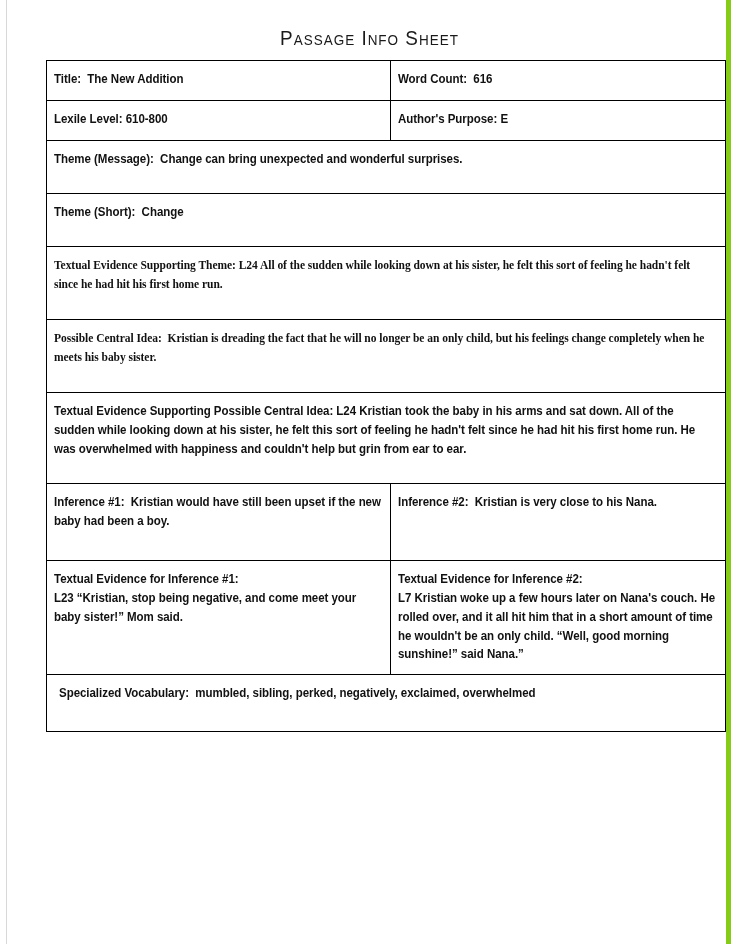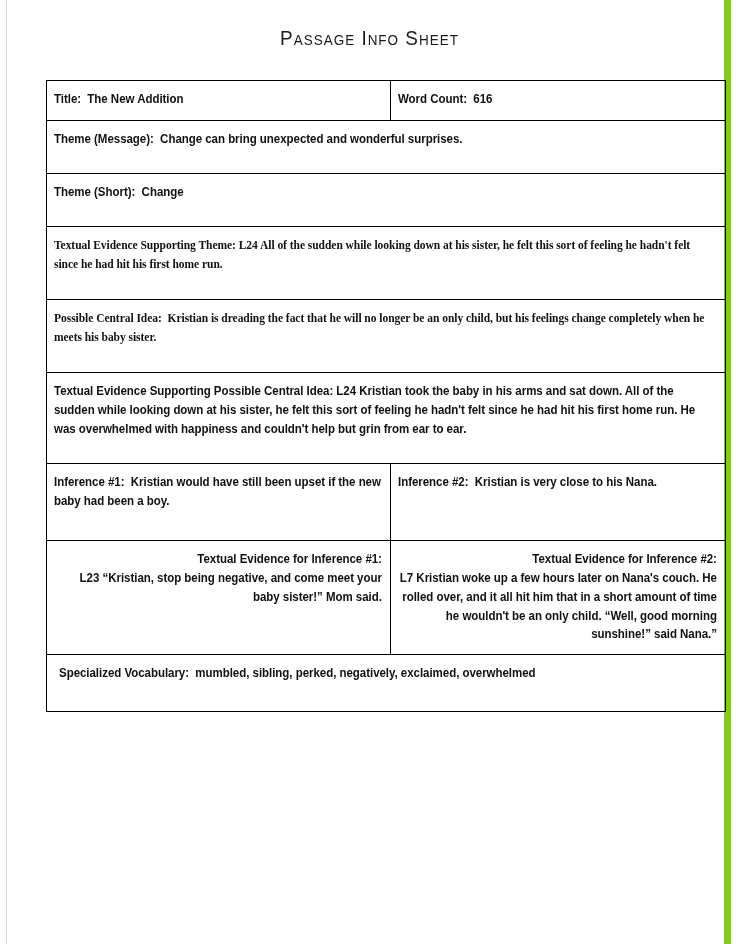--- a/index.html
+++ b/index.html
@@ -17,21 +17,21 @@
 
   
   .page-sheet {
     position: absolute;
     left: 6px;
     top: 0;
     width: 725px;
     height: 944px;
     background: #ffffff;
     border-left: 1px solid #d8d8d8;
-    border-right: 7px solid #84cc16;
+    border-right: 5px solid #84cc16;
     box-sizing: border-box;
   }
 
   .doc-title {
     position: absolute;
     left: 0;
     top: 26px;
     width: 725px;
     text-align: center;
     font-family: "Liberation Sans Narrow", "Liberation Sans", sans-serif;
@@ -41,21 +41,21 @@
     color: #1a1a1a;
     font-variant: small-caps;
     transform: scaleX(0.9);
     transform-origin: center top;
     line-height: 1.1;
   }
 
   .info-table {
     position: absolute;
     left: 39px;
-    top: 80px;
+    top: 60px;
     width: 647px;
     border-collapse: collapse;
     table-layout: fixed;
   }
   .info-table td {
     border: 1.4px solid #000000;
     vertical-align: top;
     padding: 9px 8px 9px 7px;
     font-family: "Liberation Sans Narrow", "Liberation Sans", sans-serif;
     font-size: 12.4px;
@@ -73,21 +73,21 @@
   }
 
   td.col-left  { width: 328px; }
   td.col-right { width: 319px; }
 
   .row-short td   { height: 21px; }
   .row-med td     { height: 34px; }
   .row-tall td    { height: 54px; font-family: Liberation Serif, serif; }
   .row-xtall td   { height: 72px; }
   .row-inf td     { height: 58px; }
-  .row-ev td      { height: 95px; text-align: right; }
+  .row-ev td      { height: 95px; }
   .row-vocab td   { height: 38px; padding-left: 12px; }
   .row-plot td    { height: 40px; }
 
   .hl {
     background: #ffff00;
   }
 
   .plot-line {
     display: flex;
     justify-content: flex-start;
@@ -113,20 +113,28 @@
 
       <tr class="row-short">
         <td class="col-left">
           <span class="cell-text"><span>Title:</span>&nbsp; <span>The New Addition</span></span>
         </td>
         <td class="col-right">
           <span class="cell-text"><span>Word Count:</span>&nbsp; <span>616</span></span>
         </td>
       </tr>
 
+      <tr class="row-short">
+        <td class="col-left">
+          <span class="cell-text"><span>Lexile Level:</span> <span>610-800</span></span>
+        </td>
+        <td class="col-right">
+          <span class="cell-text"><span>Author's Purpose:</span> <span>E</span></span>
+        </td>
+      </tr>
 
 
       <tr class="row-med">
         <td class="col-left" colspan="2">
           <span class="cell-text"><span>Theme (Message):</span>&nbsp; <span>Change can bring unexpected and wonderful surprises.</span></span>
         </td>
       </tr>
 
       <tr class="row-med">
         <td class="col-left" colspan="2">

